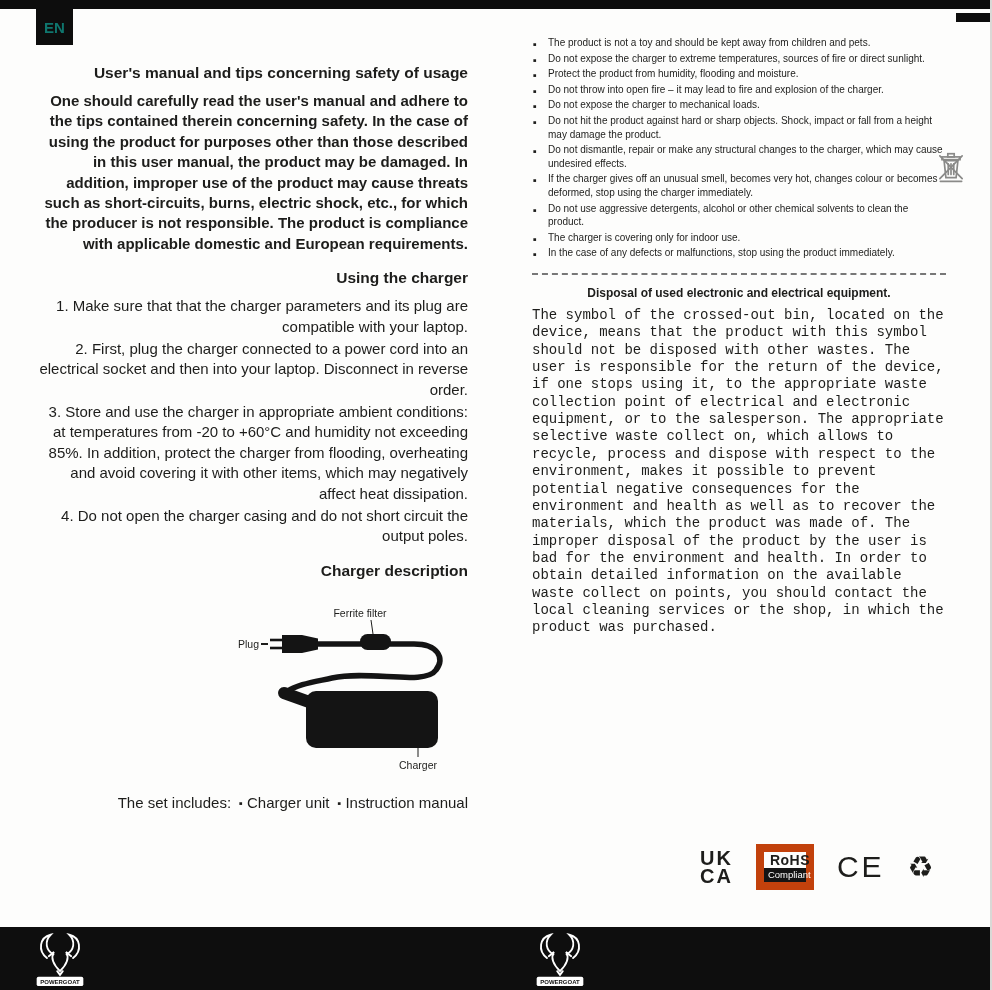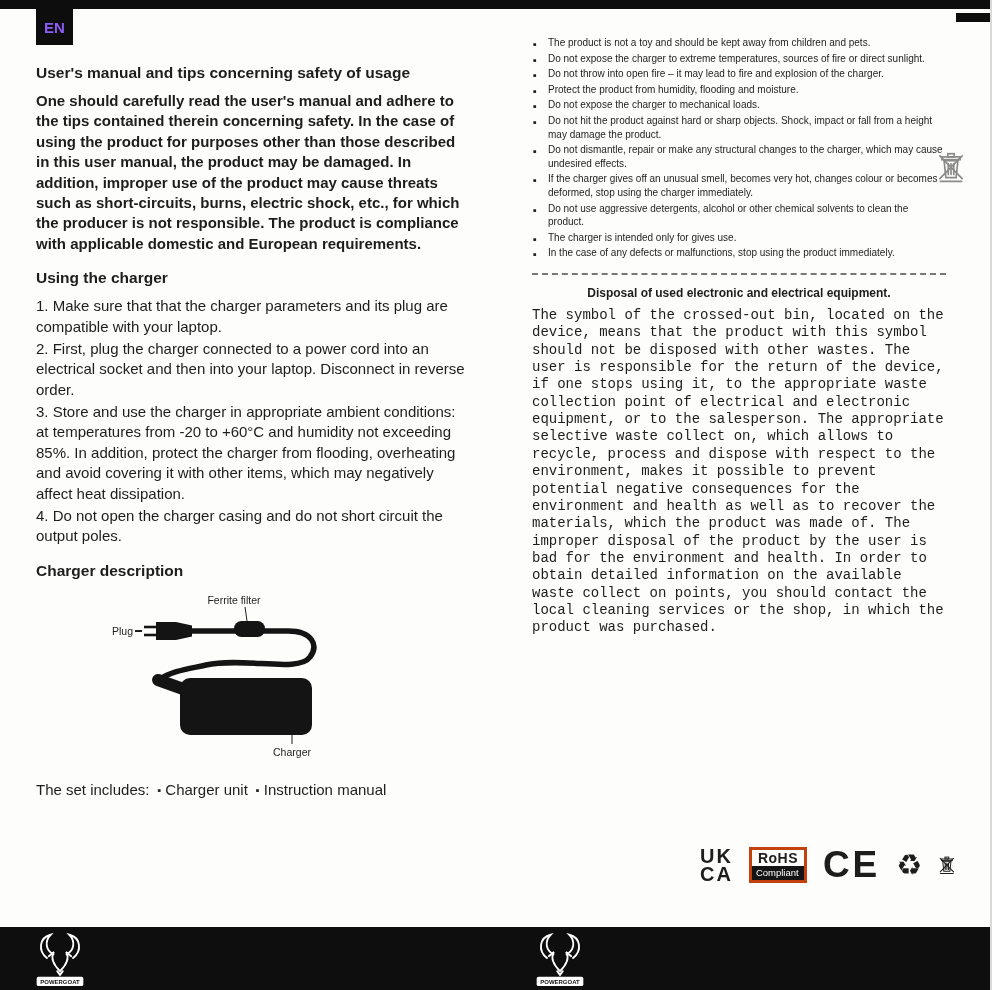--- a/index.html
+++ b/index.html
@@ -7,54 +7,54 @@
   .page {
     position:relative; width:992px; height:990px; margin:0 auto;
     background:#fdfdfc; color:#1d1d1b; overflow:hidden;
     font-family:"Liberation Sans", sans-serif;
     border-right:2px solid #d9d9d6;
   }
   .top-strip { position:absolute; top:0; left:0; right:0; height:9px; background:#0d0d0d; }
   .corner-mark { position:absolute; top:13px; right:0; width:34px; height:9px; background:#0d0d0d; }
   .lang-badge {
     position:absolute; top:9px; left:36px; width:37px; height:36px; background:#0d0d0d;
-    color:#8b5cf6; font-weight:bold; font-size:15px;
+    color:#0f766e; font-weight:bold; font-size:15px;
     display:flex; align-items:center; justify-content:center;
   }
   h2 { font-size:15.5px; font-weight:bold; margin:0 0 9px; }
-  .col-left  { position:absolute; left:36px;  top:64px; width:432px; }
+  .col-left  { position:absolute; left:36px;  top:64px; width:432px;text-align:right; }
   .col-right { position:absolute; left:532px; top:36px; width:414px; }
   .body-text { font-size:15px; line-height:1.36;font-weight:bold; }
   .section-gap { margin-top:15px; }
   .steps p { font-size:15px; line-height:1.36; margin:0 0 2px; }
-  .diagram-wrap { margin:11px 0 0 70px; }
+  .diagram-wrap { margin:24px 0 0 70px; }
   .diagram text { font-family:"Liberation Sans", sans-serif; }
   .set-includes { font-size:15px; margin-top:16px; }
   .set-includes b { font-weight:normal; }
   .sq { font-size:11px; margin:0 4px 0 8px; vertical-align:1px; }
   ul.remarks { list-style:none; margin:0; padding:0; }
   ul.remarks li {
     position:relative; padding-left:16px; font-size:10px; line-height:1.36; margin-bottom:2px;
   }
   ul.remarks li::before {
     content:"▪"; position:absolute; left:1px; top:1px; font-size:11px;
   }
   .dashed-divider { border-top:2px dashed #777; margin:13px 0 11px; height:0; }
   .disposal-title { font-size:12px; font-weight:bold; margin:0 0 7px;text-align:center; }
   .disposal-body { font-size:14px; line-height:1.24;font-family:Liberation Mono, monospace; }
   .weee-top { position:absolute; top:150px; right:24px; }
   .marks-row {
     position:absolute; left:700px; top:844px; width:256px;
-    display:flex; align-items:center; justify-content:flex-start; gap:16px;
+    display:flex; align-items:center; justify-content:flex-start; gap:23px;
   }
   .ukca { font-weight:bold; font-size:20px; line-height:0.92; letter-spacing:2px; }
-  .rohs { border:3px solid #c2410c; text-align:left; min-width:58px; }
+  .rohs { border:8px solid #c2410c; text-align:right; min-width:58px; }
   .rohs-top { font-size:14px; font-weight:bold; padding:0 6px; letter-spacing:0.5px; }
   .rohs-bottom { background:#141414; color:#fff; font-size:9.5px; padding:1px 4px 2px; }
-  .ce-mark { font-size:37px; font-weight:700; letter-spacing:3px; }
+  .ce-mark { font-size:30px; font-weight:400; letter-spacing:3px; }
   .recycle-mark { font-size:29px; line-height:1; }
   .footer-bar {
     position:absolute; left:0; right:0; top:927px; height:63px; background:#0e0e0e;
     display:block;
   }
   .goat { position:absolute; top:3px; }
   .goat-1 { left:32px; }
   .goat-2 { left:532px; }
 </style>
 </head>
@@ -124,28 +124,28 @@
     <p class="set-includes">
       <b>The set includes:</b><span class="sq">▪</span><span>Charger unit</span><span class="sq">▪</span><span>Instruction manual</span>
     </p>
   </div>
 
   <div class="col-right">
 
     <ul class="remarks">
       <li>The product is not a toy and should be kept away from children and pets.</li>
       <li>Do not expose the charger to extreme temperatures, sources of fire or direct sunlight.</li>
+      <li>Protect the product from humidity, flooding and moisture.</li>
       <li>Do not throw into open fire – it may lead to fire and explosion of the charger.</li>
-      <li>Protect the product from humidity, flooding and moisture.</li>
       <li>Do not expose the charger to mechanical loads.</li>
       <li>Do not hit the product against hard or sharp objects. Shock, impact or fall from a height may damage the product.</li>
       <li>Do not dismantle, repair or make any structural changes to the charger, which may cause undesired effects.</li>
       <li>If the charger gives off an unusual smell, becomes very hot, changes colour or becomes deformed, stop using the charger immediately.</li>
       <li>Do not use aggressive detergents, alcohol or other chemical solvents to clean the product.</li>
-      <li>The charger is intended only for gives use.</li>
+      <li>The charger is covering only for indoor use.</li>
       <li>In the case of any defects or malfunctions, stop using the product immediately.</li>
     </ul>
 
     <div class="dashed-divider"></div>
 
     <h3 class="disposal-title">Disposal of used electronic and electrical equipment.</h3>
     <p class="disposal-body">The symbol of the crossed-out bin, located on the device, means that the product with this symbol should not be disposed with other wastes. The user is responsible for the return of the device, if one stops using it, to the appropriate waste collection point of electrical and electronic equipment, or to the salesperson. The appropriate selective waste collect on, which allows to recycle, process and dispose with respect to the environment, makes it possible to prevent potential negative consequences for the environment and health as well as to recover the materials, which the product was made of. The improper disposal of the product by the user is bad for the environment and health. In order to obtain detailed information on the available waste collect on points, you should contact the local cleaning services or the shop, in which the product was purchased.</p>
   </div>
 
   <svg class="weee-top" width="30" height="34" viewBox="0 0 28 32">

